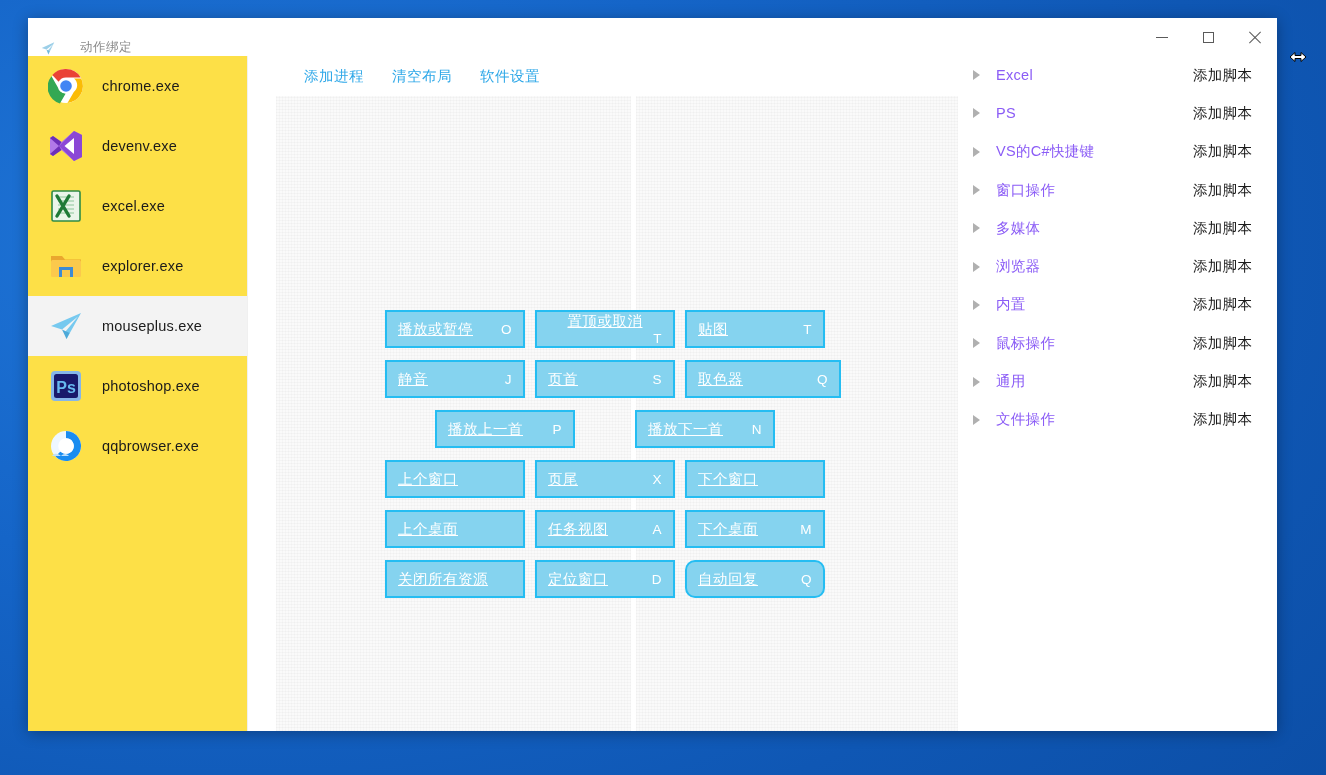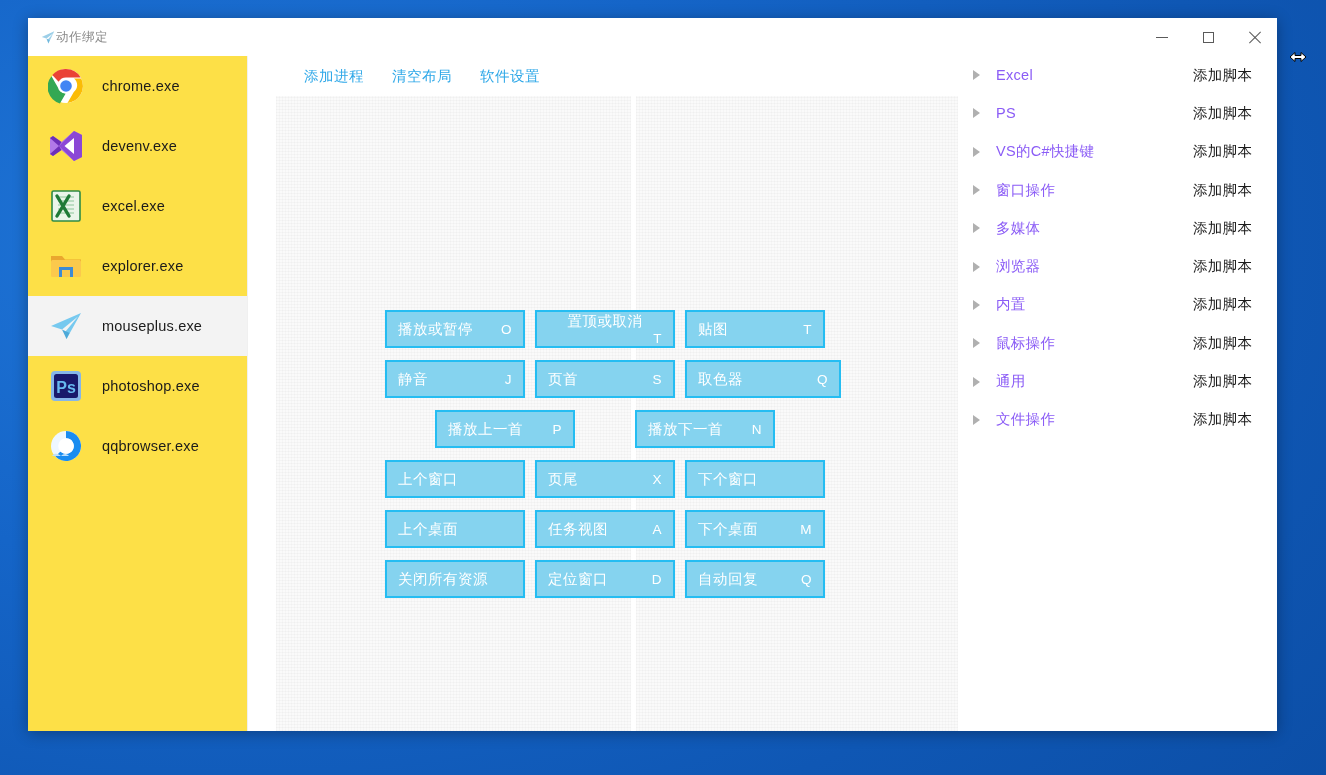--- a/index.html
+++ b/index.html
@@ -22,21 +22,21 @@
     overflow:hidden;
   }
 
   
   #title-bar {
     position:absolute; left:0; top:0; width:100%; height:38px;
     background:#ffffff;
   }
   #title-left {
     position:absolute; left:12px; top:0; height:38px;
-    display:flex; align-items:center; gap:0;
+    display:flex; align-items:flex-end; gap:24px;
   }
   #title-text {
     font-size:12.5px; color:#8a8a8a; letter-spacing:.5px;
   }
   .plane-ico { width:16px; height:15px; display:block; }
 
   #win-controls {
     position:absolute; right:0; top:0; height:38px;
     display:flex; align-items:stretch;
   }
@@ -96,21 +96,21 @@
   #pane-left  { left:28px;  width:355px; }
   #pane-right { left:388px; width:350px; }
 
   
   .act-btn {
     position:absolute; height:38px;
     background:#85d3ef; border:2px solid #25bdf2;
     display:flex; align-items:center; cursor:pointer;
     padding:0 11px; color:#ffffff;
   }
-  .act-name { font-size:14.5px; letter-spacing:.5px; white-space:nowrap; }
+  .act-name { font-size:14.5px; letter-spacing:.5px; white-space:nowrap;text-decoration:underline; }
   .act-key {
     margin-left:auto; font-size:13.5px; letter-spacing:.5px;
     font-family:"Liberation Sans",sans-serif;
   }
 
   
   #group-panel {
     position:absolute; left:930px; top:38px; right:0; bottom:0;
     background:#ffffff;
   }
@@ -296,21 +296,21 @@
         <span class="act-name">下个桌面</span>
         <span class="act-key">M</span>
       </div>
       <div class="act-btn" style="left: 137px; top: 464px; width: 140px;">
         <span class="act-name">关闭所有资源</span>
       </div>
       <div class="act-btn" style="left: 287px; top: 464px; width: 140px;">
         <span class="act-name">定位窗口</span>
         <span class="act-key">D</span>
       </div>
-      <div class="act-btn" style="left: 437px; top: 464px; width: 140px;">
+      <div class="act-btn" style="left: 437px; top: 464px; width: 140px; border-radius: 10px;">
         <span class="act-name">自动回复</span>
         <span class="act-key">Q</span>
       </div>
     </div>
 
   <div id="group-panel">
       <div class="grp-row">
         <span class="expander"></span>
         <span class="grp-name">Excel</span>
         <span class="grp-action">添加脚本</span>

